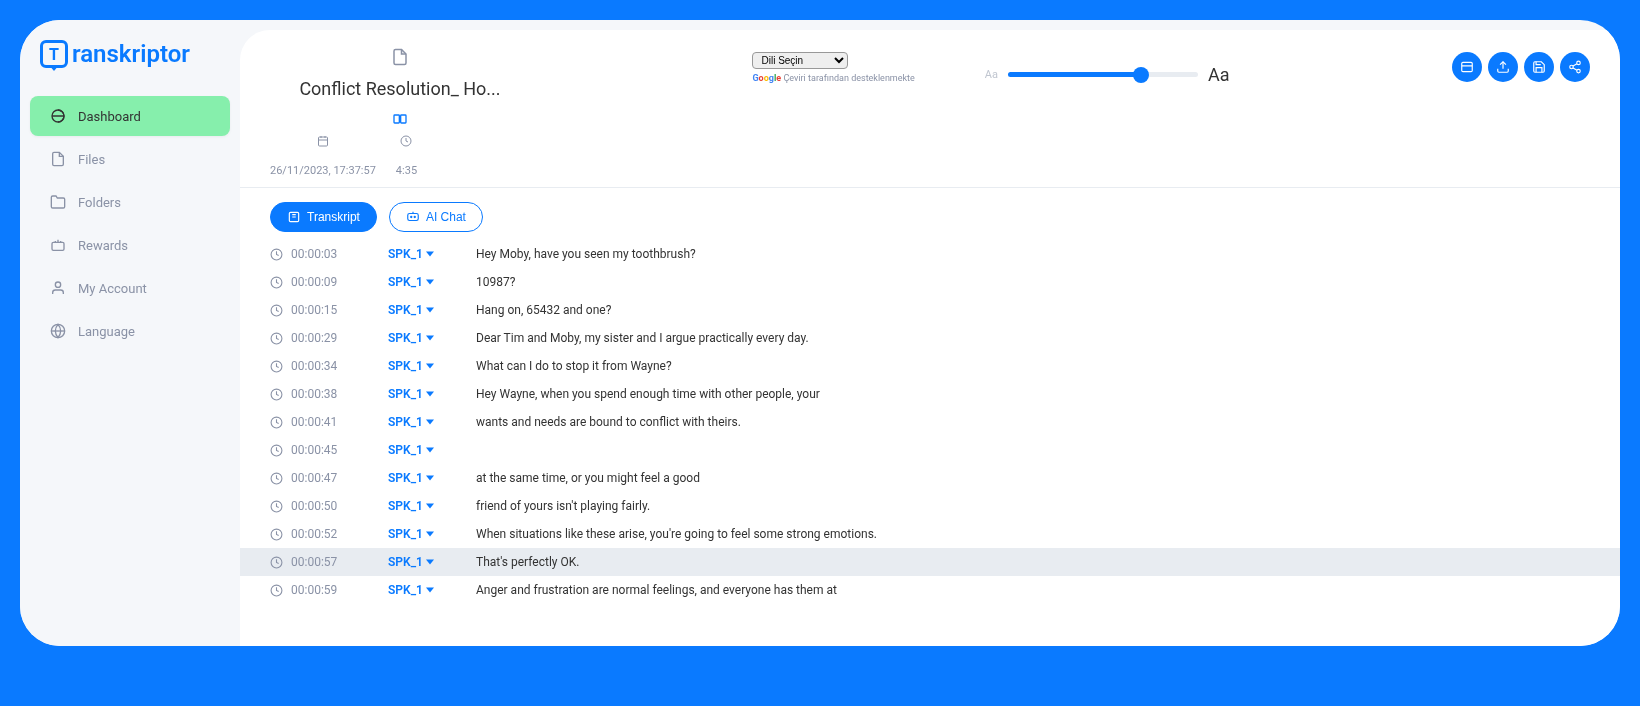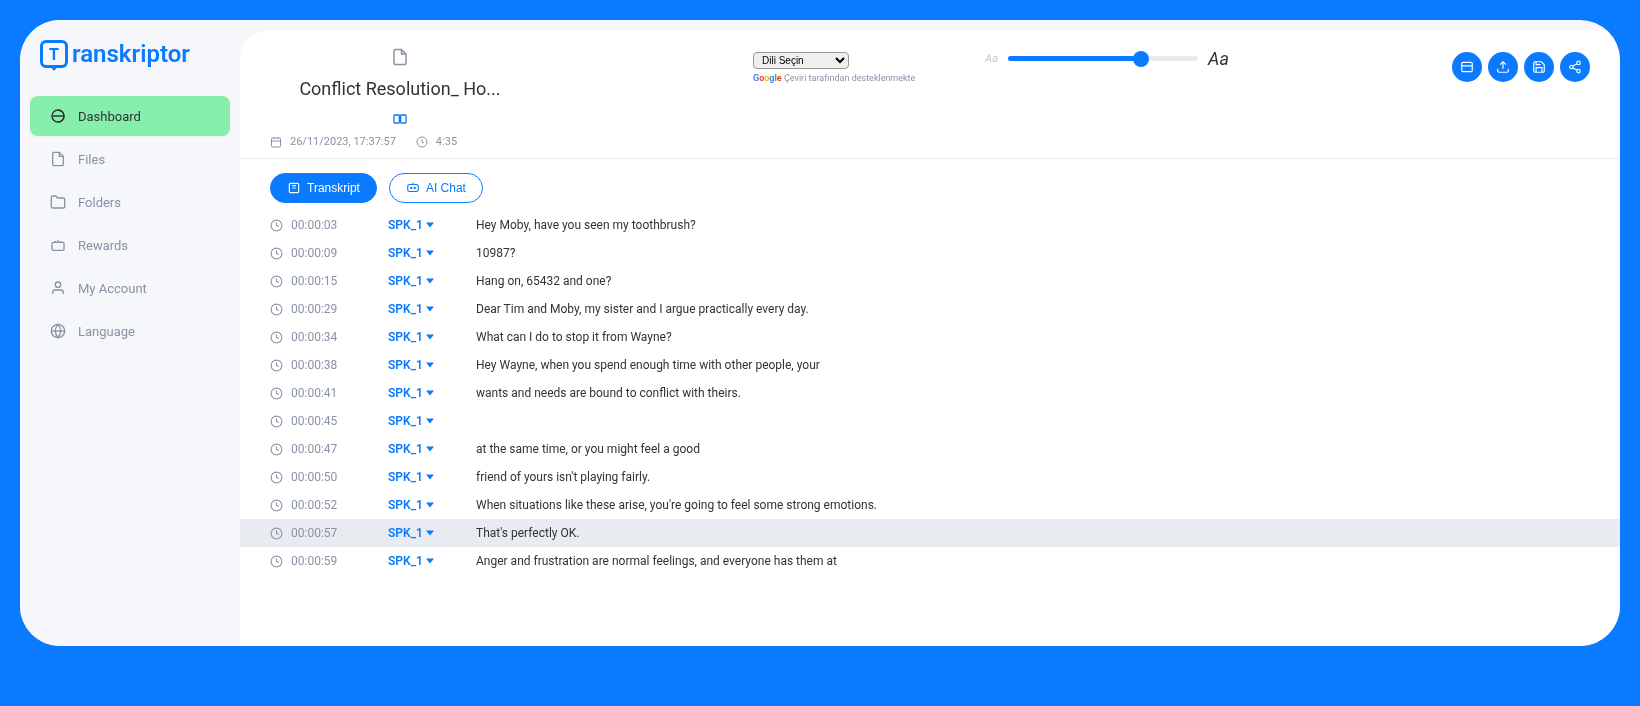--- a/index.html
+++ b/index.html
@@ -11,25 +11,25 @@
 .logo-icon::after { content: ''; position: absolute; bottom: -6px; left: 6px; width: 0; height: 0; border-left: 5px solid transparent; border-right: 5px solid transparent; border-top: 6px solid #0a7aff; }
 .nav-item { display: flex; align-items: center; gap: 12px; padding: 12px 20px; color: #8a92a6; font-size: 13px; cursor: pointer; margin: 3px 10px; border-radius: 8px; }
 .nav-item.active { background: #86efac; color: #333; box-shadow: 0 1px 3px rgba(0,0,0,0.05); }
 .nav-icon { width: 16px; height: 16px; display: flex; align-items: center; justify-content: center; }
 .main { flex: 1; background: #fff; border-radius: 30px 0 0 0; margin-top: 10px; display: flex; flex-direction: column; overflow: hidden; }
 .header { padding: 18px 30px 10px; border-bottom: 1px solid #e8ecf1; display: flex; align-items: flex-start; gap: 30px; }
 .title-group { display: flex; flex-direction: column; gap: 8px; min-width: 260px; }
 .title-row { display: flex; align-items: center; gap: 12px; flex-direction: column; }
 .page-title { font-size: 18px; color: #333; font-weight: 400; }
 .meta-row { display: flex; gap: 20px; color: #8a92a6; font-size: 11px; }
-.meta-item { display: flex; align-items: center; gap: 8px; }
+.meta-item { display: flex; align-items: center; gap: 17px; flex-direction: column; }
 .lang-block { margin-left: auto; margin-right: 40px; display: flex; flex-direction: column; gap: 4px; margin-top:4px;}
 .lang-select { font-size: 10px; padding: 1px 4px; border: 1px solid #999; border-radius: 4px; width: 96px; background:#efefef; }
 .lang-note { font-size: 9px; color: #8a92a6; }
-.font-slider { display: flex; align-items: center; gap: 10px; margin-top:0;font-style:italic;}
+.font-slider { display: flex; align-items: center; gap: 10px; margin-top:16px;}
 .font-small { font-size: 11px; color: #c0c6d0; }
 .font-large { font-size: 18px; color: #333; }
 .slider-track { width: 190px; height: 5px; background: #e8ecf1; border-radius: 5px; position: relative; }
 .slider-fill { position: absolute; left: 0; top: 0; height: 100%; width: 70%; background: #0a7aff; border-radius: 5px; }
 .slider-thumb { position: absolute; left: 70%; top: 50%; transform: translate(-50%, -50%); width: 16px; height: 16px; background: #0a7aff; border-radius: 50%; }
 .action-buttons { display: flex; gap: 6px; margin-left: auto; margin-top:4px;}
 .action-btn { width: 30px; height: 30px; border-radius: 50%; background: #0a7aff; color: #fff; display: flex; align-items: center; justify-content: center; cursor: pointer; border: none; }
 .tabs-row { display: flex; gap: 12px; padding: 14px 30px 8px; }
 .tab-btn { padding: 7px 16px; border-radius: 18px; font-size: 12px; cursor: pointer; display: flex; align-items: center; gap: 6px; border: 1.5px solid #0a7aff; background: #fff; color: #0a7aff; }
 .tab-btn.active { background: #0a7aff; color: #fff; justify-content: flex-end; }

